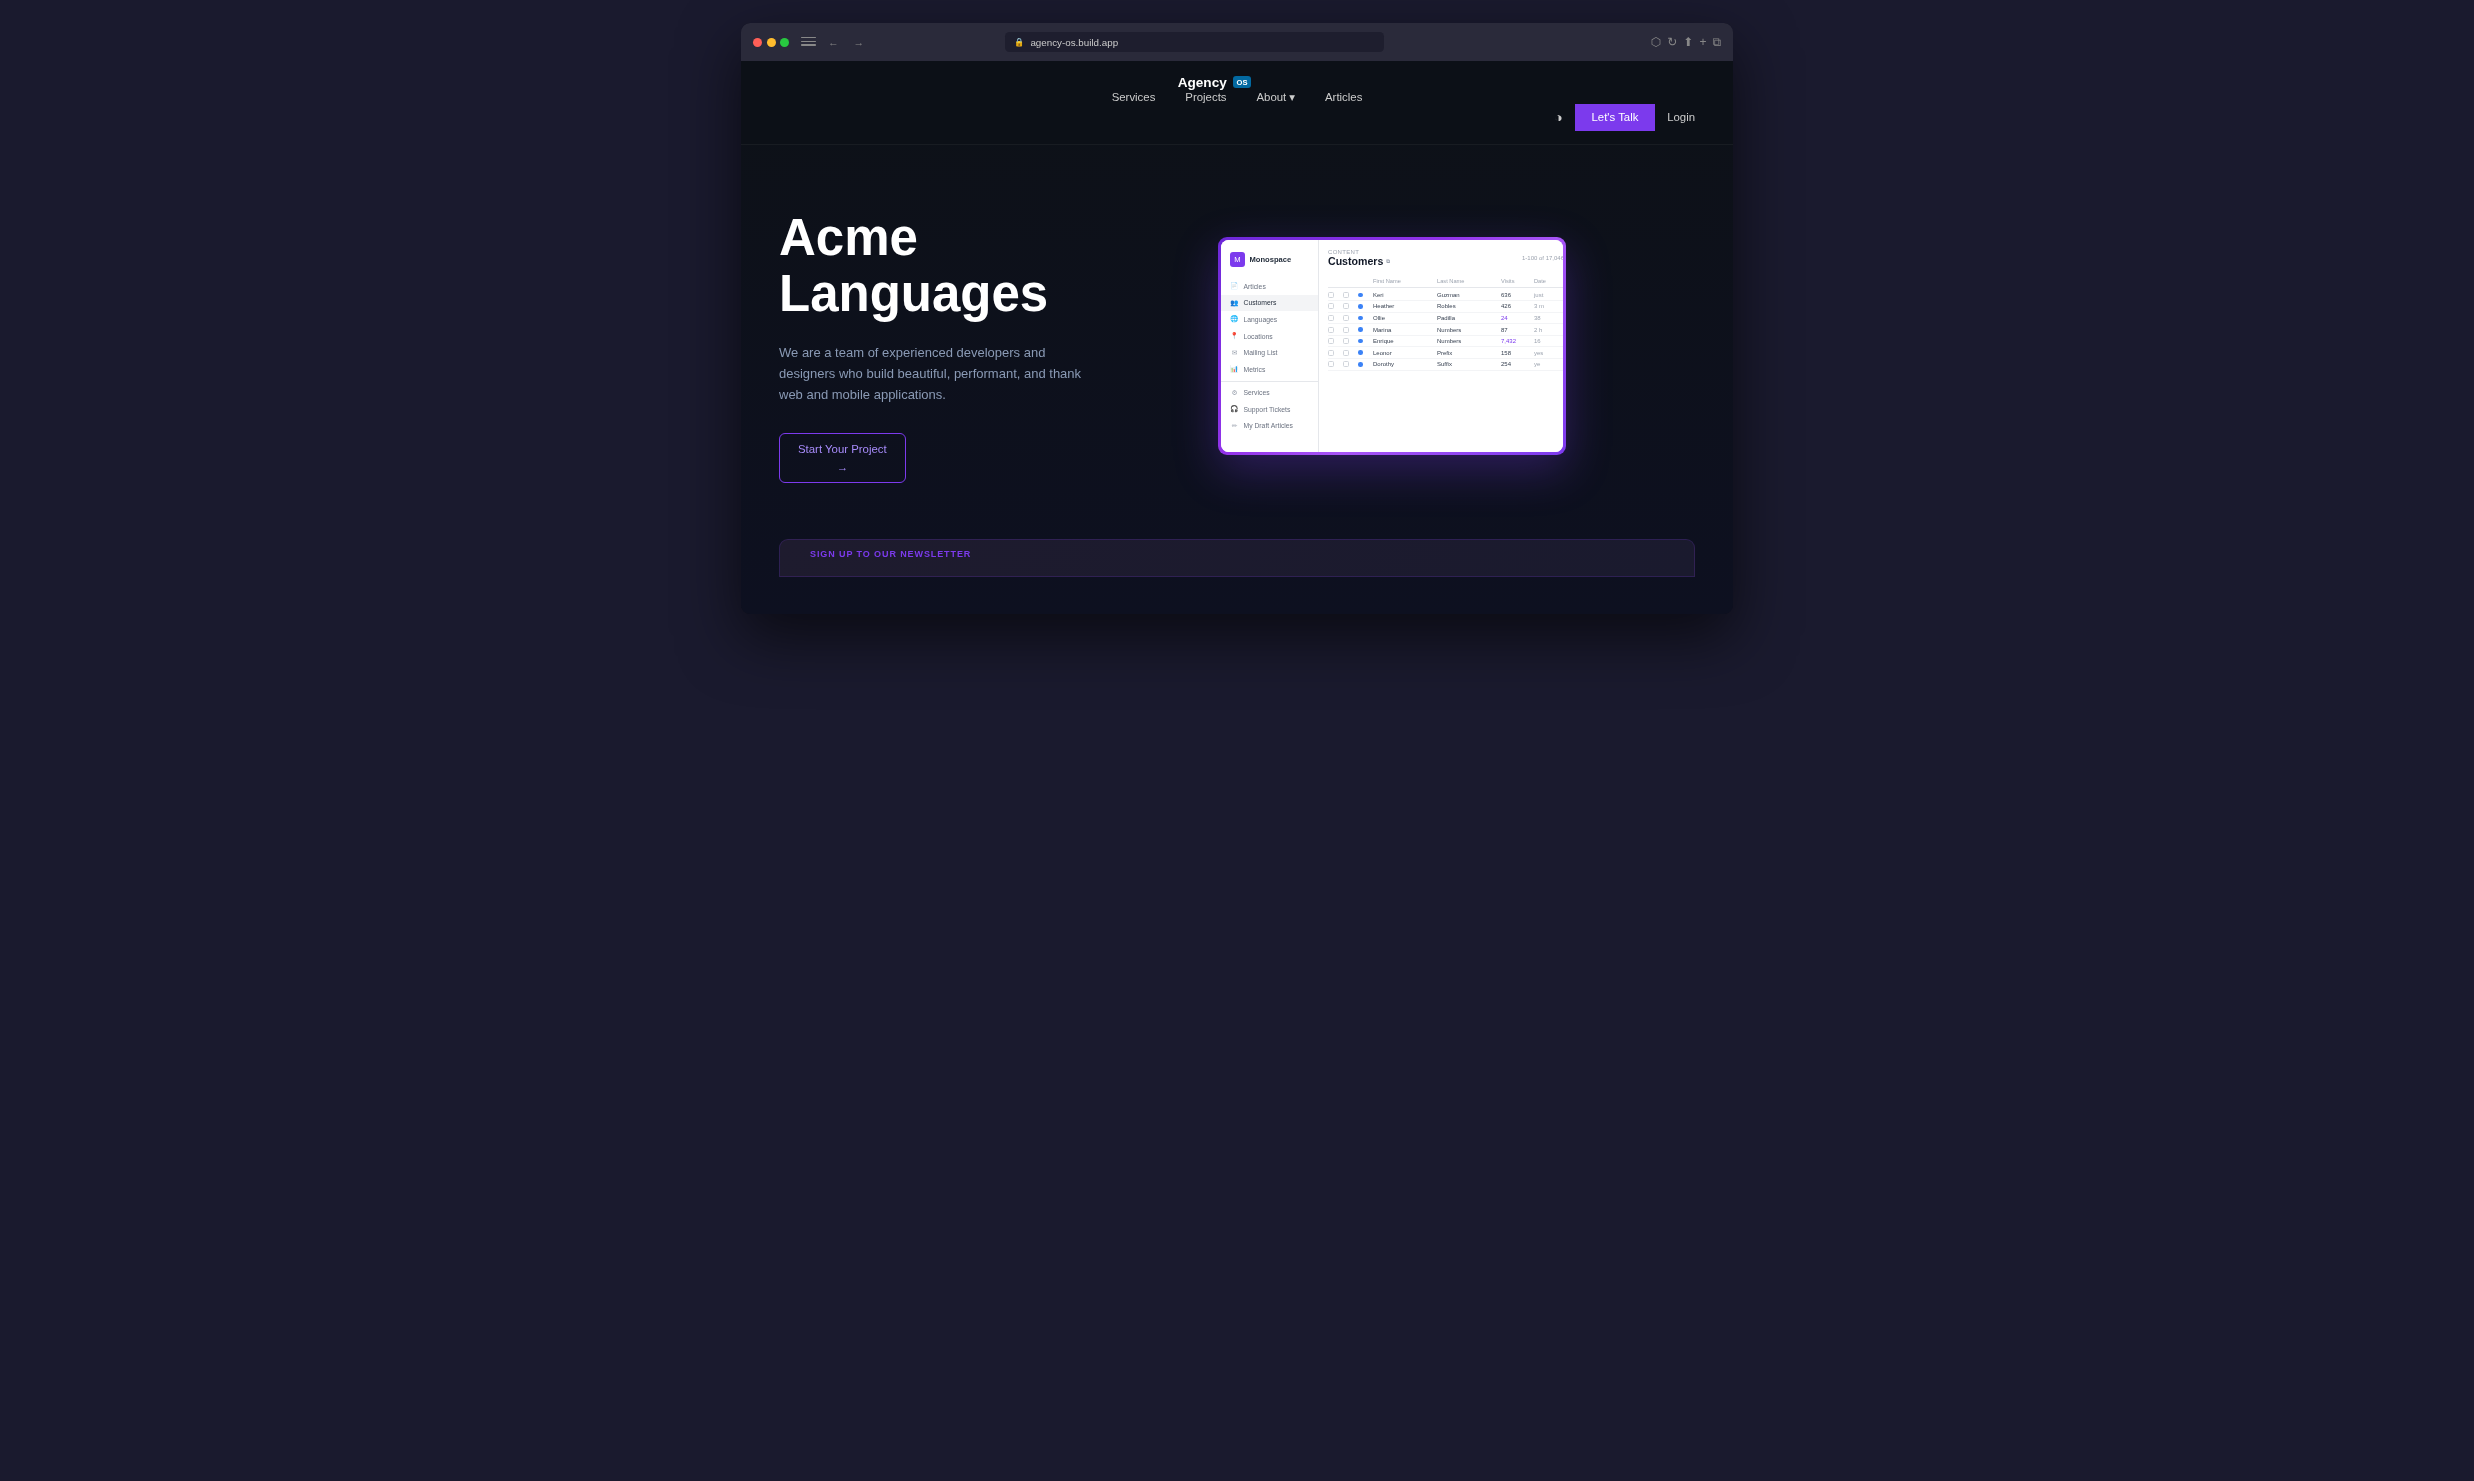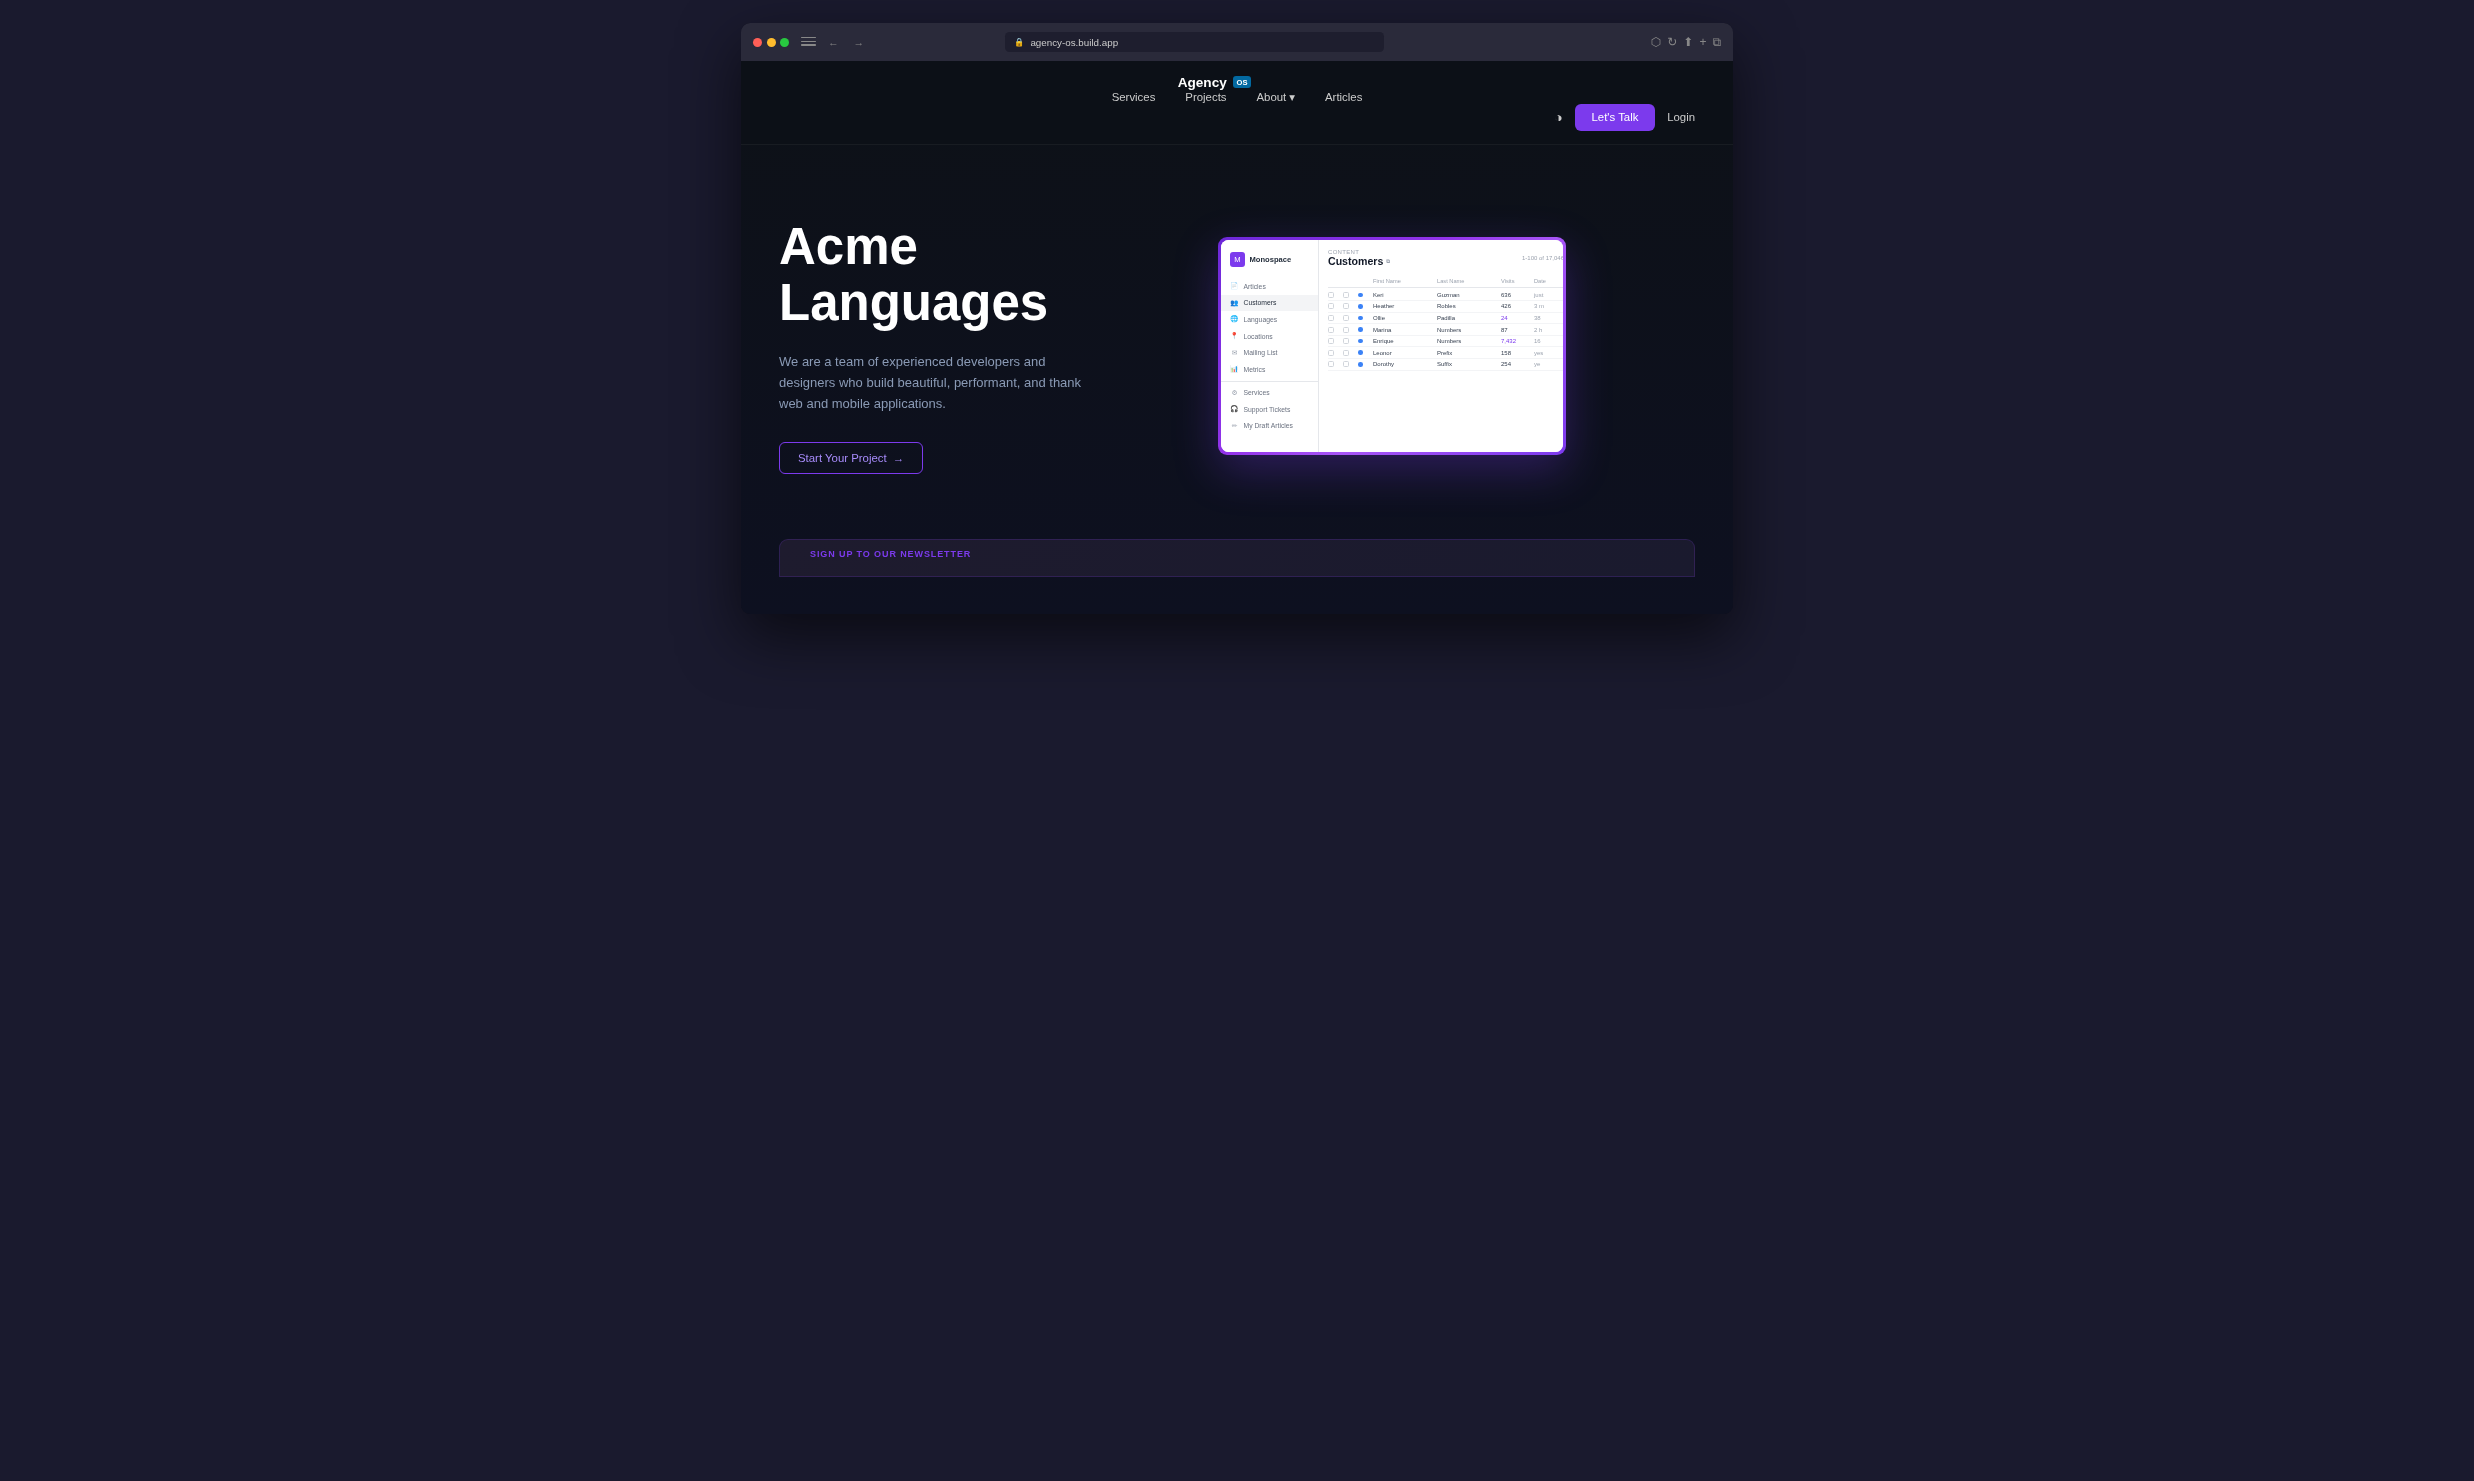--- a/index.html
+++ b/index.html
@@ -153,21 +153,21 @@
       border: none;
       color: #ccc;
       font-size: 13.6px;
       cursor: pointer;
     }
     .btn-cta {
       background: #7c3aed;
       color: #fff;
       border: none;
       padding: 7.6px 16.7px;
-      border-radius: 6px;
+      border-radius: 0;
       font-size: 11.4px;
       font-weight: 500;
       cursor: pointer;
     }
     .btn-login {
       background: none;
       border: none;
       color: #ccc;
       font-size: 11.4px;
       cursor: pointer;
@@ -205,20 +205,21 @@
       gap: 6px;
       border: 1.1px solid #7c3aed;
       color: #a78bfa;
       background: transparent;
       padding: 9px 18px;
       border-radius: 6px;
       font-size: 11.4px;
       font-weight: 500;
       cursor: pointer;
       text-decoration: none;
+      flex-direction: column;
     }
 
     
     .hero-preview {
       flex: 1;
       max-width: 348px;
       position: relative;
     }
     .dashboard-card {
       background: linear-gradient(135deg, #6d28d9 0%, #9333ea 40%, #a855f7 60%, #7c3aed 100%);

